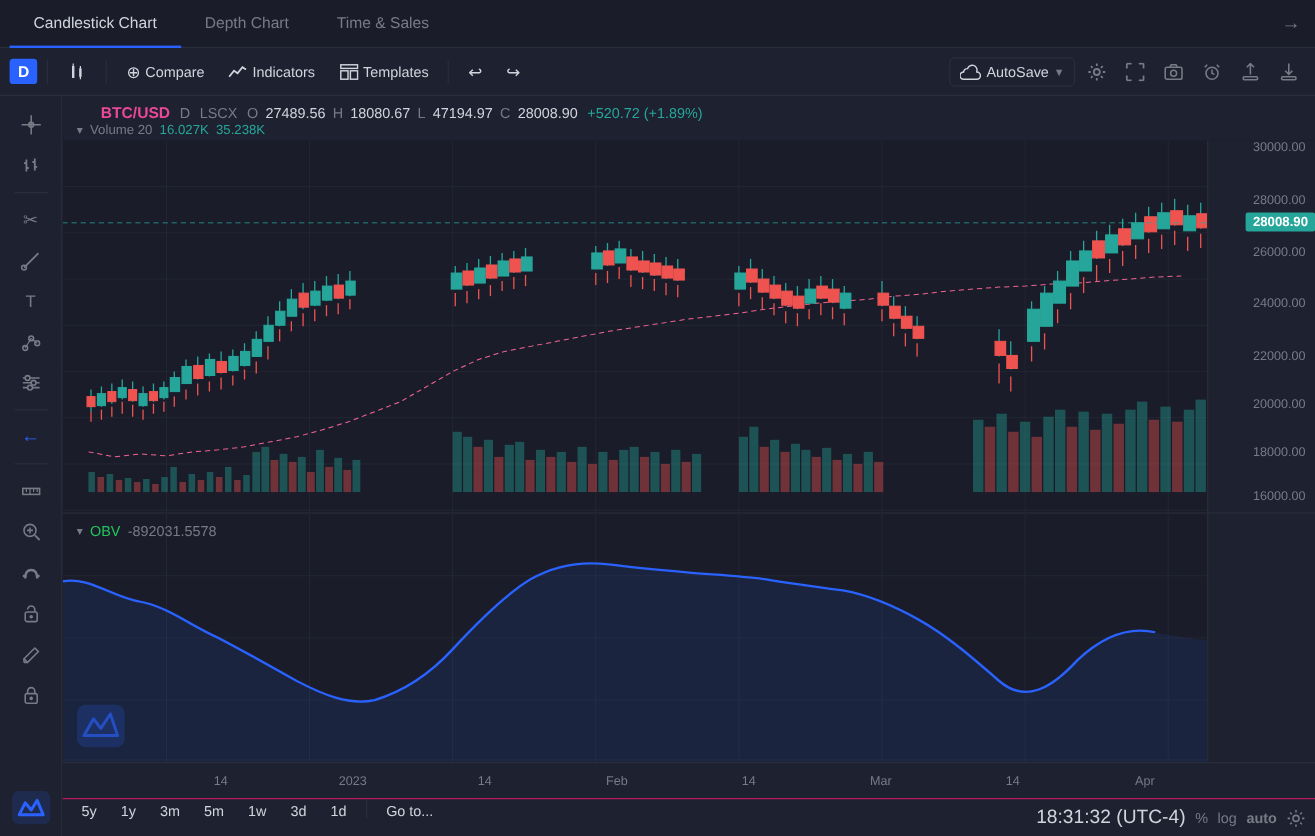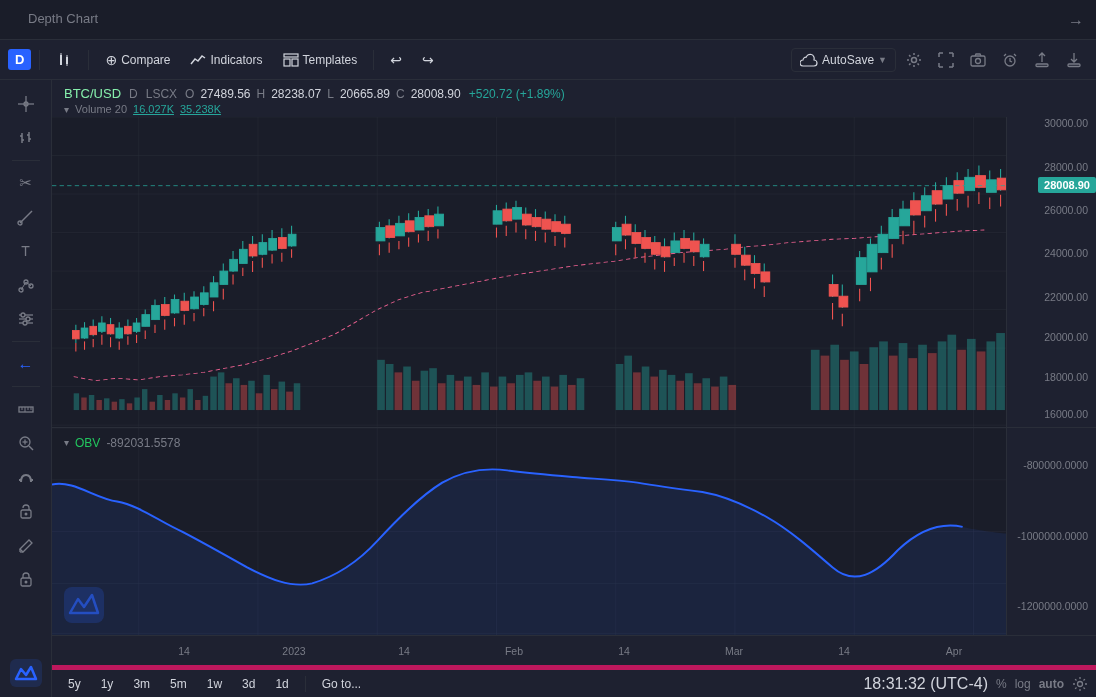--- a/index.html
+++ b/index.html
@@ -165,30 +165,30 @@
       padding: 6px 12px 2px;
       background: #1e2130;
       font-size: 12px;
     }
     .chart-info-row1 {
       display: flex;
       align-items: center;
       gap: 8px;
       flex-wrap: wrap;
     }
-    .pair-label { font-weight: 400; font-size: 13px; color: #86efac; }
+    .pair-label { font-weight: 700; font-size: 13px; color: #ec4899; margin-left: 20px; }
     .tf-label { color: #787b86; }
     .exchange-label { color: #787b86; }
     .ohlc { display: flex; gap: 6px; font-size: 12px; }
     .ohlc-item { color: #787b86; }
     .ohlc-val { color: #d1d4dc; }
     .price-change-positive { color: #26a69a; font-size: 12px; }
     .chart-info-row2 { display: flex; align-items: center; gap: 6px; margin-top: 2px; }
     .vol-label { color: #787b86; font-size: 11px; }
-    .vol-val { color: #26a69a; font-size: 11px; text-decoration: underline; }
+    .vol-val { color: #26a69a; font-size: 11px; }
     .chevron-icon { color: #787b86; font-size: 10px; cursor: pointer; }
 
     
     .canvas-area {
       flex: 1;
       position: relative;
       display: flex;
       flex-direction: column;
     }
 
@@ -271,23 +271,22 @@
       position: absolute;
       font-size: 10.5px;
       color: #787b86;
       transform: translateX(-50%);
     }
 
     
     .bottom-bar {
       height: 32px;
       background: #1e2130;
-      border-top: 5px solid #be185d;
-      display: flex;
-      align-items: center;
+      border-top: 1px solid #be185d;
+      display: flex;
       padding: 0 8px;
       gap: 4px;
     }
     .bb-btn {
       padding: 3px 8px;
       border-radius: 3px;
       cursor: pointer;
       color: #d1d4dc;
       font-size: 12px;
     }
@@ -311,22 +310,28 @@
     .vol-down { fill: rgba(239,83,80,0.4); }
     .obv-line { fill: none; stroke: #2962ff; stroke-width: 2; }
     .obv-fill { fill: rgba(41,98,255,0.1); }
     .dashed-ma { fill: none; stroke: #f06292; stroke-width: 1; stroke-dasharray: 4,3; }
   </style>
 </head>
 <body>
 
 <div class="top-tabs">
   <div class="tabs-left">
+    <div class="tab active">
+      <span>Candlestick Chart</span>
+    </div>
     <div class="tab">
       <span>Depth Chart</span>
+    </div>
+    <div class="tab">
+      <span>Time &amp; Sales</span>
     </div>
   </div>
   <div class="collapse-btn">→</div>
 </div>
 
 <div class="toolbar">
   <span class="timeframe-btn">D</span>
   <div class="toolbar-sep"></div>
 
   <div class="toolbar-btn">
@@ -541,23 +546,23 @@
 
     <div class="chart-info">
       <div class="chart-info-row1">
         <span class="pair-label">BTC/USD</span>
         <span class="tf-label">D</span>
         <span class="exchange-label">LSCX</span>
         <span class="ohlc">
           <span class="ohlc-item">O</span>
           <span class="ohlc-val">27489.56</span>
           <span class="ohlc-item">H</span>
-          <span class="ohlc-val">28238.07</span>
+          <span class="ohlc-val">18080.67</span>
           <span class="ohlc-item">L</span>
-          <span class="ohlc-val">20665.89</span>
+          <span class="ohlc-val">47194.97</span>
           <span class="ohlc-item">C</span>
           <span class="ohlc-val">28008.90</span>
         </span>
         <span class="price-change-positive">+520.72 (+1.89%)</span>
       </div>
       <div class="chart-info-row2">
         <span class="chevron-icon">▾</span>
         <span class="vol-label">Volume 20</span>
         <span class="vol-val">16.027K</span>
         <span class="vol-val">35.238K</span>
@@ -1005,25 +1010,20 @@
             <span class="yaxis-label" style="top: 2%;">30000.00</span>
             <span class="yaxis-label" style="top: 16%;">28000.00</span>
             <span class="yaxis-label-highlight" style="top: 22%;">28008.90</span>
             <span class="yaxis-label" style="top: 30%;">26000.00</span>
             <span class="yaxis-label" style="top: 44%;">24000.00</span>
             <span class="yaxis-label" style="top: 58%;">22000.00</span>
             <span class="yaxis-label" style="top: 71%;">20000.00</span>
             <span class="yaxis-label" style="top: 84%;">18000.00</span>
             <span class="yaxis-label" style="top: 96%;">16000.00</span>
           </div>
-          <div class="obv-yaxis">
-            <span class="yaxis-label" style="top: 18%;">-800000.0000</span>
-            <span class="yaxis-label" style="top: 52%;">-1000000.0000</span>
-            <span class="yaxis-label" style="top: 86%;">-1200000.0000</span>
-          </div>
         </div>
       </div>
 
       <div class="x-axis">
         <span class="xaxis-label" style="left: calc(52px + 80px)">14</span>
         <span class="xaxis-label" style="left: calc(52px + 190px)">2023</span>
         <span class="xaxis-label" style="left: calc(52px + 300px)">14</span>
         <span class="xaxis-label" style="left: calc(52px + 410px)">Feb</span>
         <span class="xaxis-label" style="left: calc(52px + 520px)">14</span>
         <span class="xaxis-label" style="left: calc(52px + 630px)">Mar</span>

